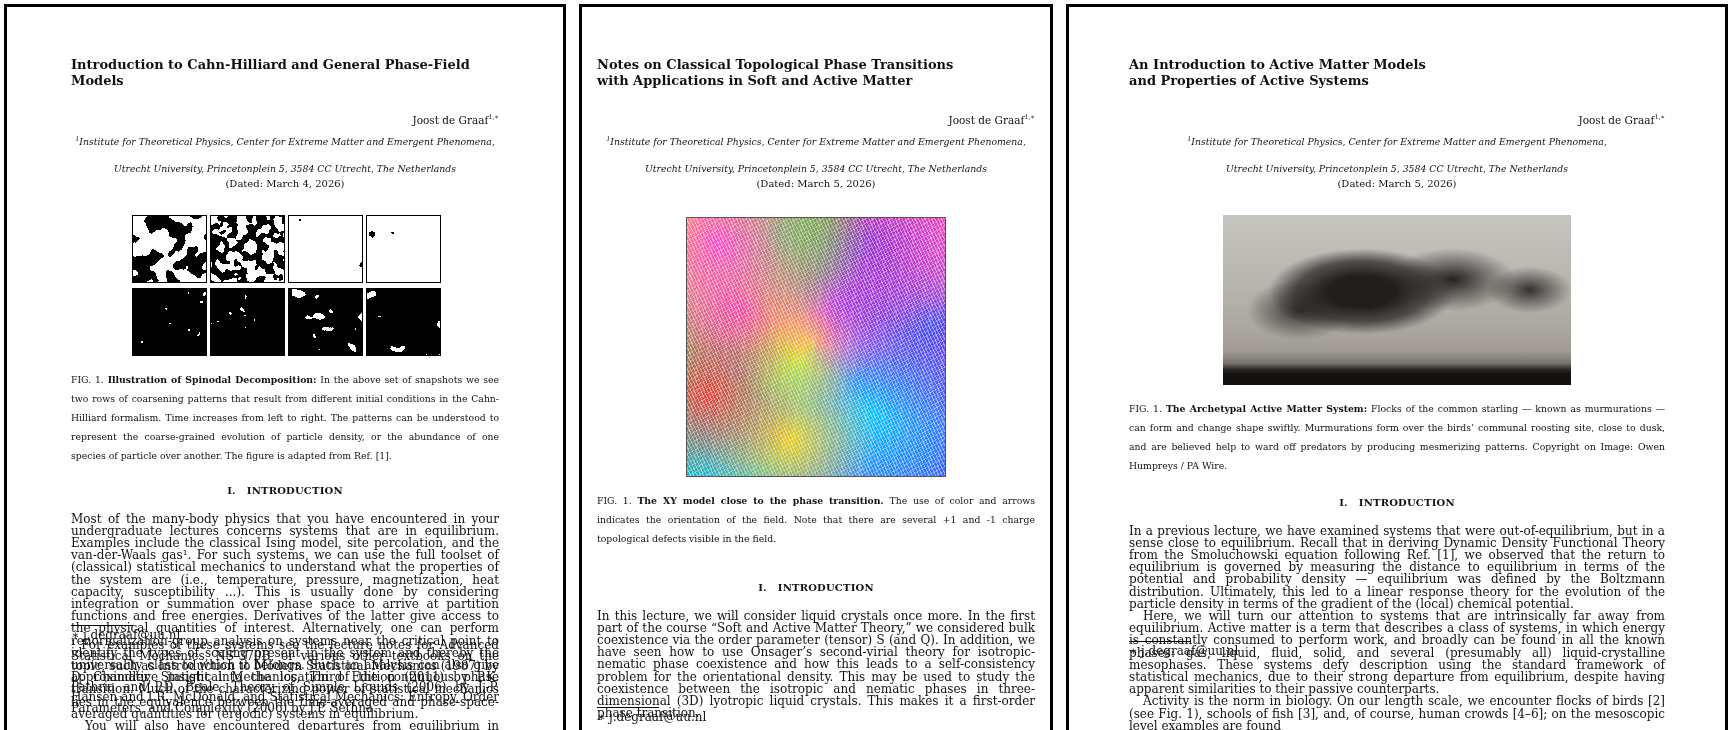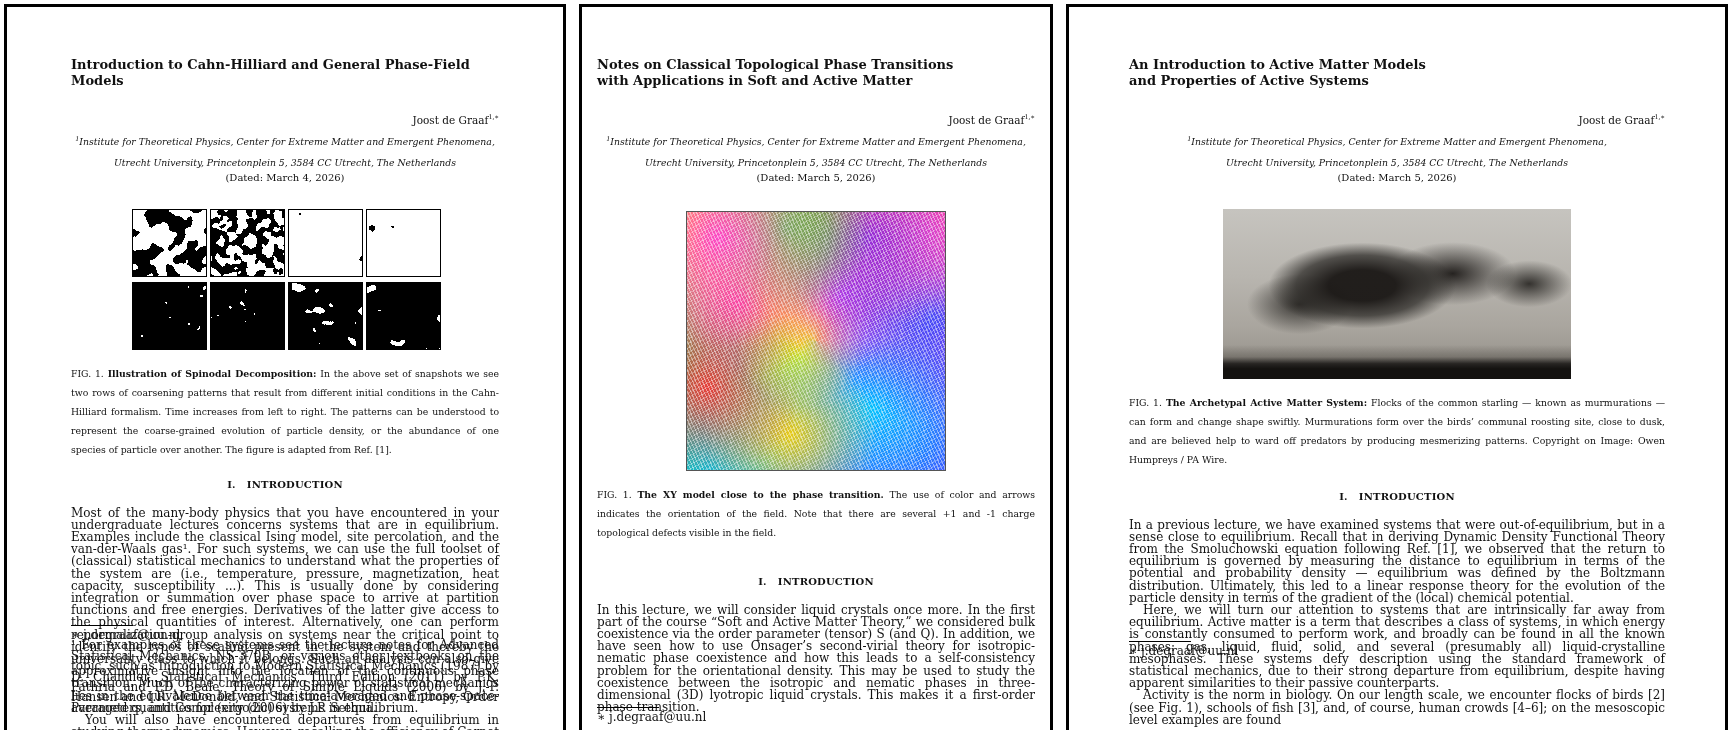--- a/index.html
+++ b/index.html
@@ -6,21 +6,21 @@
   body{width:1728px;height:730px;overflow:hidden;font-family:"DejaVu Serif", serif;color:#111;}
   .canvas{display:flex;gap:13px;padding:4px 0 0 4px;align-items:flex-start;}
   .page{background:#fff;border:3px solid #000;box-sizing:border-box;height:828px;position:relative;flex:0 0 auto;}
   .p1{width:562px;padding:0 64px;}
   .p2{width:474px;padding:0 15px;}
   .p3{width:662px;padding:0 60px;}
   .title{margin-top:50px;font-size:13px;font-weight:bold;line-height:16px;}
   .title + .title{margin-top:0;}
   .author{margin-top:24px;text-align:right;font-size:10.5px;}
   .author sup, .aff sup{font-size:6.5px;vertical-align:super;}
-  .aff{margin-top:10px;text-align:center;font-style:italic;font-size:9.3px;line-height:11.5px;}
+  .aff{margin-top:16px;text-align:center;font-style:italic;font-size:9.3px;line-height:11.5px;}
   .aff.first{margin-top:8px;}
   .dated{margin-top:3px;text-align:center;font-size:10px;}
   
   .fig-grid{margin-top:26px;display:grid;grid-template-columns:repeat(4,73px);gap:5px;justify-content:center;}
   .tile{width:73px;height:66px;border:1.5px solid #000;display:block;background:#fff;}
   
   .xy-fig{margin:28px auto 0;width:258px;height:258px;border:1px solid #555;position:relative;overflow:hidden;
     background:
       radial-gradient(circle at 12% 10%, rgba(255,64,208,.95), rgba(255,64,208,0) 34%),
       radial-gradient(circle at 38% 6%, rgba(48,221,48,.95), rgba(48,221,48,0) 30%),

